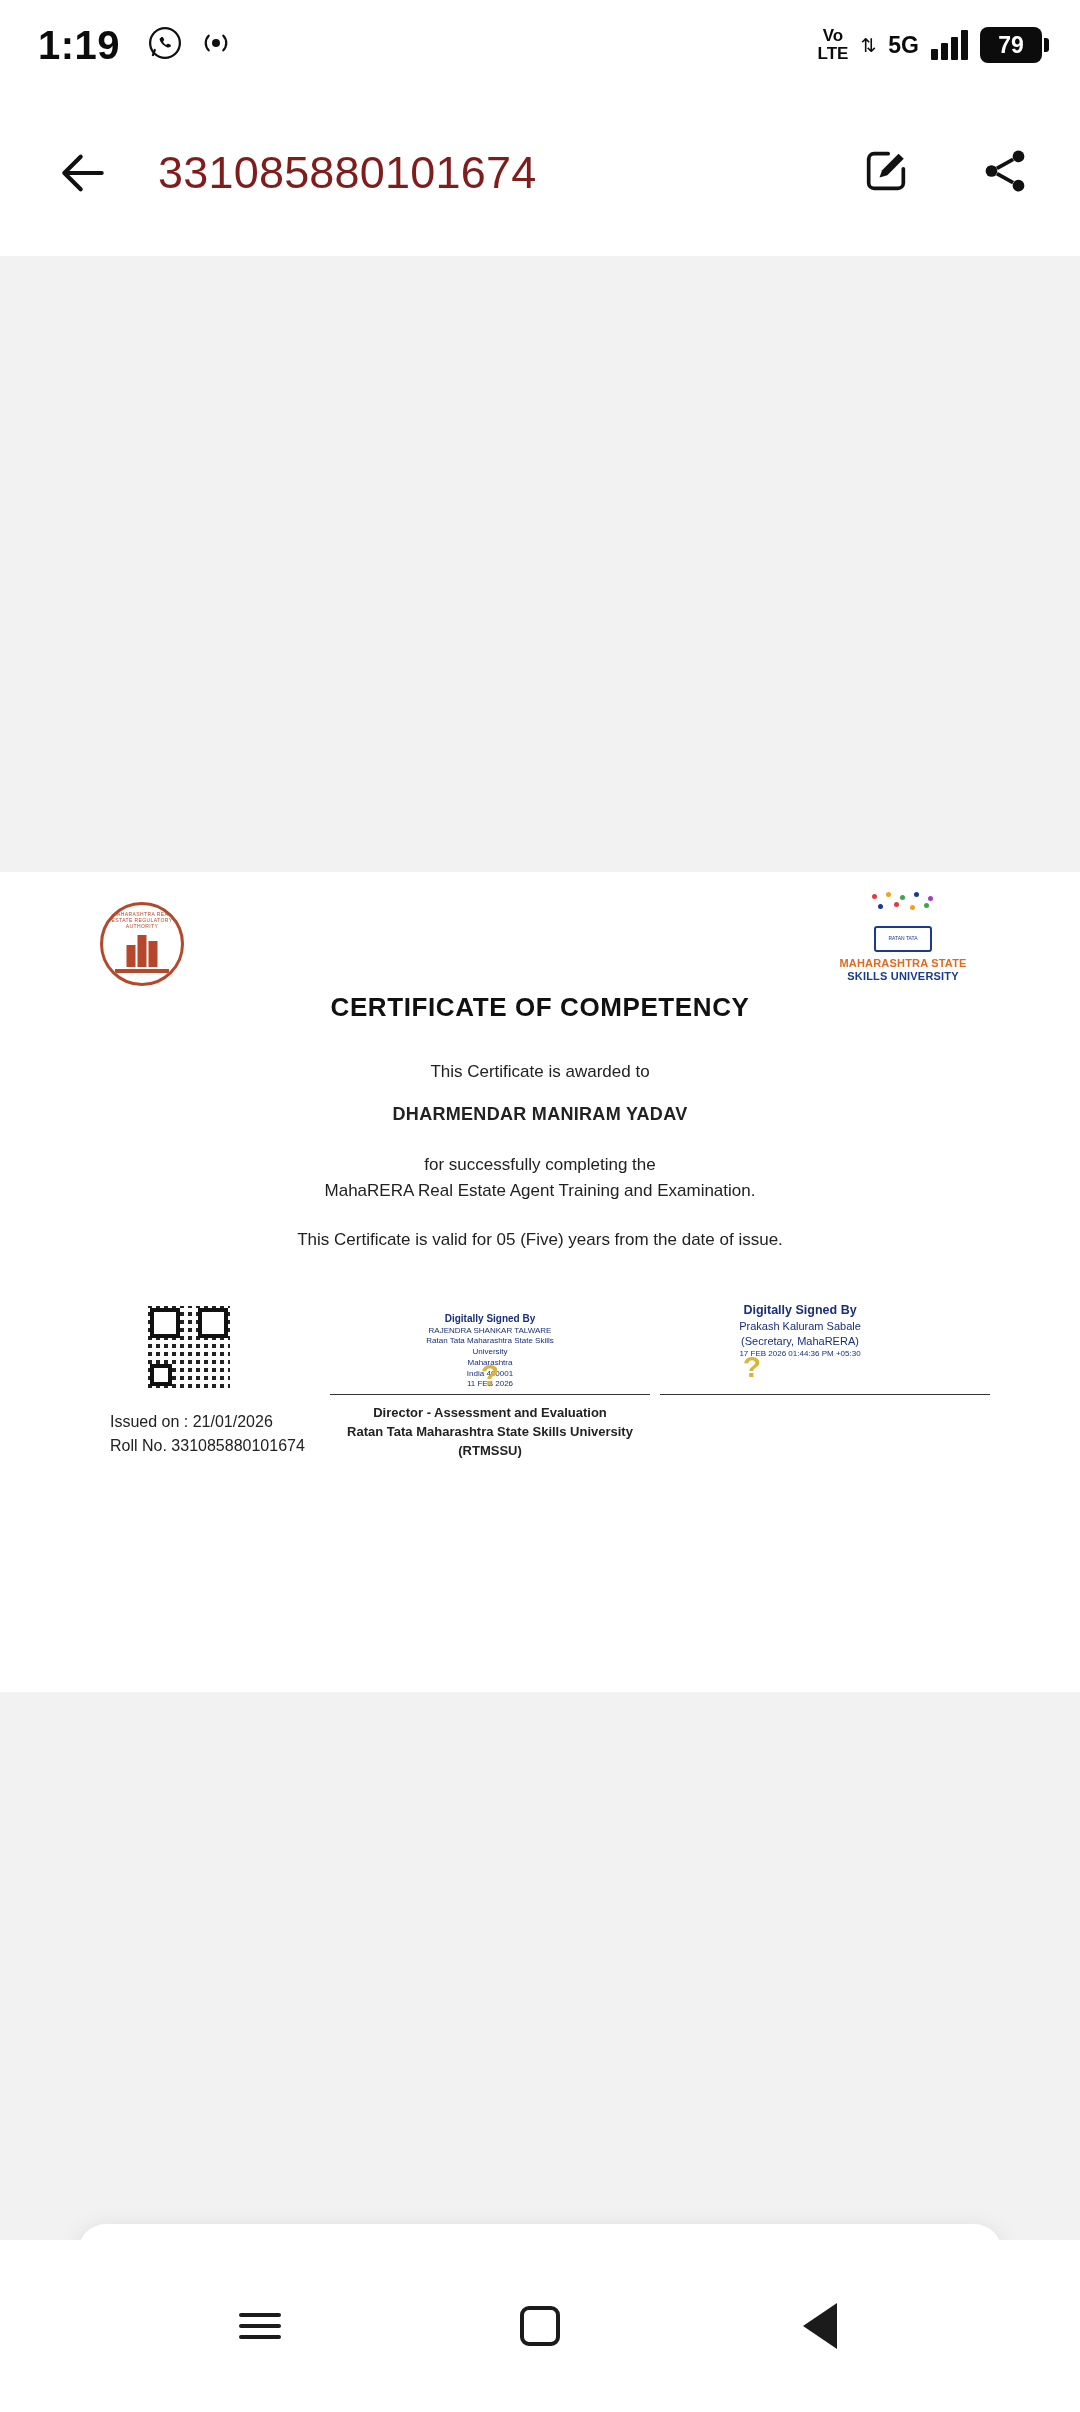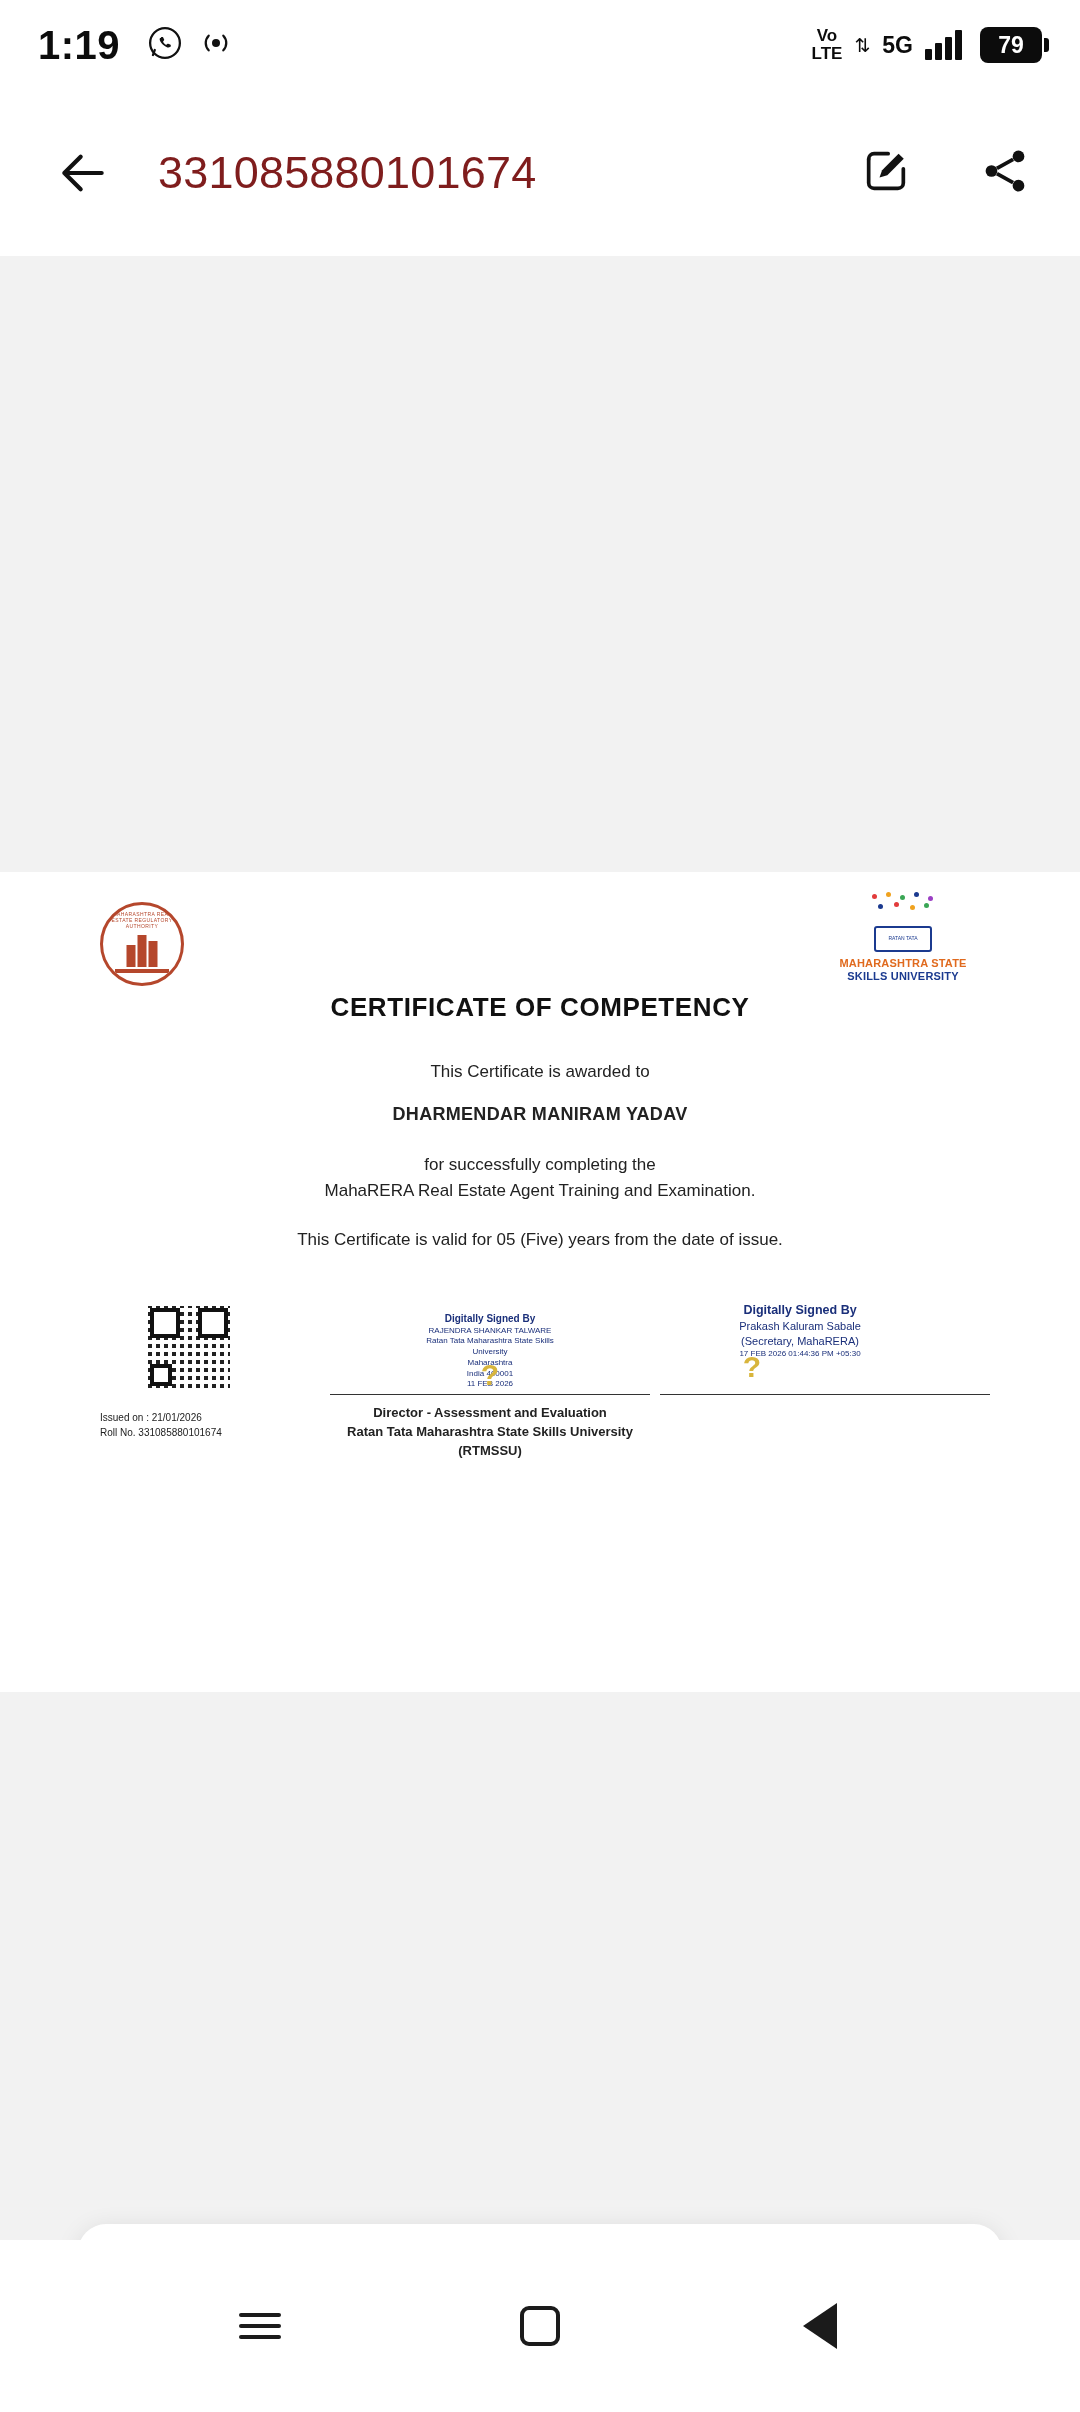--- a/index.html
+++ b/index.html
@@ -80,21 +80,20 @@
   .bars i:nth-child(3) { height: 23px; }
   .bars i:nth-child(4) { height: 30px; }
   .battery {
     position: relative;
     width: 62px; height: 36px;
     background: #0c0c0c;
     border-radius: 8px;
     display: flex;
     align-items: center;
     justify-content: center;
-    margin-left: 6px;
   }
   .battery span {
     color: #ffffff;
     font-size: 23px;
     font-weight: 700;
   }
   .battery::after {
     content: "";
     position: absolute;
     right: -7px; top: 11px;
@@ -269,22 +268,22 @@
   .qr-corner3 {
     position: absolute;
     bottom: 2px; left: 2px;
     width: 22px; height: 22px;
     border: 4px solid #111;
     background: #fff;
   }
 
   .issued-block {
     position: absolute;
-    top: 538px; left: 100px;
-    font-size: 10px;
+    top: 538px; left: 110px;
+    font-size: 16px;
     color: #222;
     line-height: 1.5;
   }
 
   .sig {
     position: absolute;
     width: 300px;
     text-align: center;
   }
   .sig-1 { top: 440px; left: 340px; }

